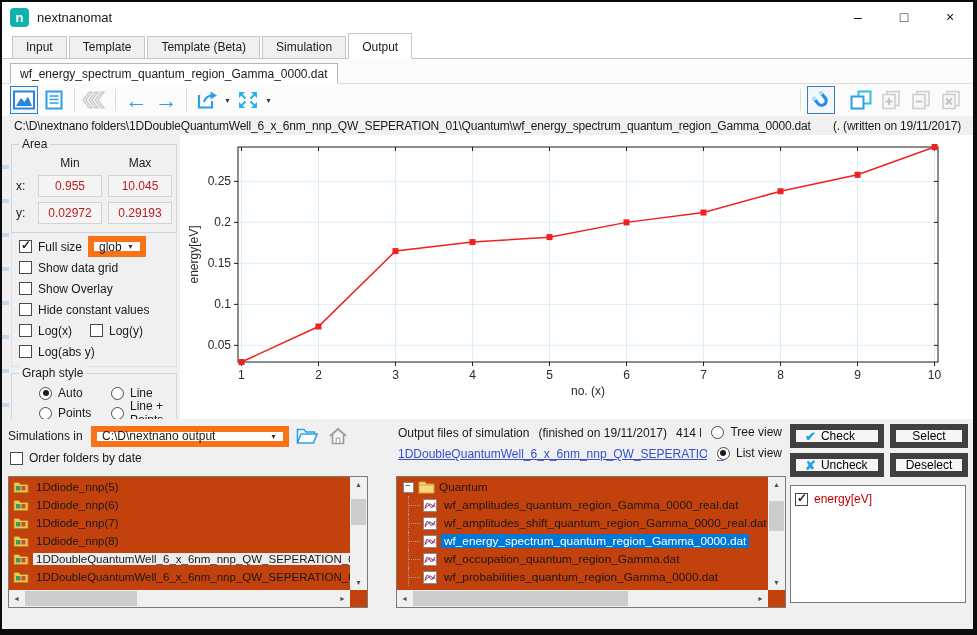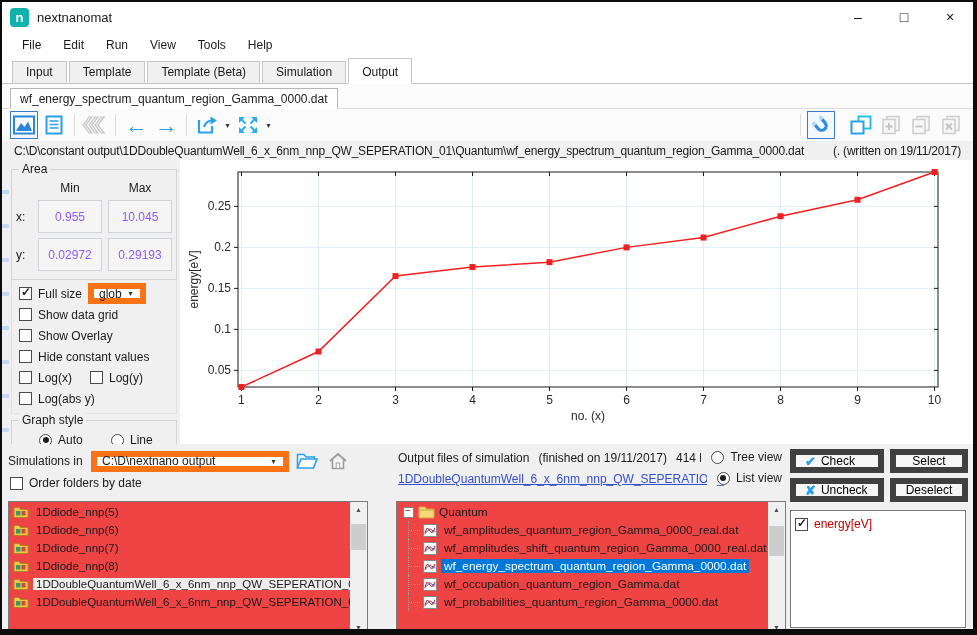--- a/index.html
+++ b/index.html
@@ -39,21 +39,21 @@
   .pathrow { height:19px; display:flex; justify-content:space-between; align-items:center; padding:0 12px; background:#f0f0f0; flex:none; letter-spacing:-0.2px; }
 
   
   .content { height:284px; display:flex; flex:none; }
   .lsplit { width:7px; background:repeating-linear-gradient(180deg,#f0f0f0 0 30px,#c4d8ee 30px 34px); flex:none; }
   .leftpanel { width:171px; flex:none; padding-top:3px; }
   .group { position:relative; border:1px solid #d4d4d4; margin:6px 3px 0 2px; padding-top:9px; }
   .glabel { position:absolute; top:-8px; left:7px; background:#f0f0f0; padding:0 3px; }
   .areagrid { display:grid; grid-template-columns:16px 64px 64px; gap:5px 6px; align-items:center; padding:2px 6px 8px 4px; }
   .ghead { text-align:center; }
-  .field { height:33px; background:#f5f5f5; border:1px solid #d0d4d8; color:#8b5cf6; display:flex; align-items:center; justify-content:center; }
+  .field { height:22px; background:#f5f5f5; border:1px solid #d0d4d8; color:#b91c1c; display:flex; align-items:center; justify-content:center; }
   .cbsection { border:1px solid #e2e2e2; border-top:none; margin:0 3px 0 2px; padding:3px 0 4px; }
   .cbrow { display:flex; align-items:center; gap:6px; height:21px; padding-left:7px; }
   .cb { width:13px; height:13px; border:1px solid #4a4a4a; background:#fff; position:relative; flex:none; }
   .cb.checked::after { content:"✓"; position:absolute; left:1px; top:-2px; font-size:12px; font-weight:bold; color:#222; line-height:1; }
   .combo { height:21px; border:6px solid #f97316; background:#fff; display:flex; align-items:center; padding:0 5px; gap:4px; }
   .combo .cval { flex:1; white-space:nowrap; overflow:hidden; }
   .radio { width:13px; height:13px; border:1px solid #4a4a4a; border-radius:50%; background:#fff; position:relative; flex:none; margin-right:6px; }
   .radio.sel::after { content:""; position:absolute; inset:2.5px; background:#1c1c1c; border-radius:50%; }
   .radioitem { display:flex; align-items:center;padding-left:20px; }
   .gs-row { display:flex; align-items:center; height:20px; padding-left:7px; }
@@ -61,21 +61,21 @@
   .chart { flex:1; background:#fff; position:relative; }
   .chart svg text { font-family:"Liberation Sans",sans-serif; font-size:12px; fill:#2a2a2a; }
 
   
   .bottom { flex:1; position:relative; background:#f0f0f0; }
   .lbl { white-space:nowrap; }
   .col-left { position:absolute; left:6px; top:0; width:362px; }
   .simrow { display:flex; align-items:center; gap:5px; height:24px; margin-top:5px; }
   .simcombo { width:198px; }
   .sbtn { width:26px; height:24px; display:flex; align-items:center; justify-content:center; flex:none; }
-  .listbox { position:absolute; left:0; top:57px; width:360px; height:152px; background:#ef4444; border:1px solid #7a7a7a; overflow:hidden; }
+  .listbox { position:absolute; left:0; top:57px; width:360px; height:132px; background:#c2410c; border:1px solid #7a7a7a; overflow:hidden; }
   .lrows { position:absolute; left:1px; top:1px; right:17px; bottom:17px; overflow:hidden; }
   .lrow { height:18px; display:flex; align-items:center; gap:4px; padding-left:3px; white-space:nowrap; font-size:11.5px; }
   .lrow svg { flex:none; }
   .ltext { padding:0 3px; }
   .ltext.selgray { background:#ececec; }
   .ltext.selblue { background:#0078d7; color:#fff; }
   
   .vscroll { position:absolute; top:0; right:0; bottom:17px; width:17px; background:#f0f0f0; }
   .hscroll { position:absolute; left:0; right:17px; bottom:0; height:17px; background:#f0f0f0; }
   .sarrow { position:absolute; width:17px; height:15px; display:flex; align-items:center; justify-content:center; color:#505050; }
@@ -121,28 +121,20 @@
           <span>n</span>
         </div>
     <div class="title">nextnanomat</div>
     <div class="wincontrols">
       <div class="wc">–</div>
       <div class="wc">□</div>
       <div class="wc">×</div>
     </div>
   </div>
 
-  <div class="menubar">
-    <span class="mi">File</span>
-    <span class="mi">Edit</span>
-    <span class="mi">Run</span>
-    <span class="mi">View</span>
-    <span class="mi">Tools</span>
-    <span class="mi">Help</span>
-  </div>
 
   <div class="tabstrip">
     <div class="tab">Input</div>
     <div class="tab">Template</div>
     <div class="tab">Template (Beta)</div>
     <div class="tab">Simulation</div>
     <div class="tab active">Output</div>
   </div>
 
   <div class="subtabstrip">
@@ -235,21 +227,21 @@
     <span class="tbtn">
       <svg width="20" height="20" viewBox="0 0 20 20">
             <rect x="6" y="1.5" width="12" height="14" fill="#f7f7f7" stroke="#cdcdcd" stroke-width="1.5"></rect>
             <rect x="2" y="4.5" width="12" height="14" fill="#f7f7f7" stroke="#cdcdcd" stroke-width="1.5"></rect>
             <path d="M5 8.5 L11 14.5 M11 8.5 L5 14.5" stroke="#c2c2c2" stroke-width="1.8" fill="none"></path>
           </svg>
     </span>
   </div>
 
   <div class="pathrow">
-    <span>C:\D\constant output\1DDoubleQuantumWell_6_x_6nm_nnp_QW_SEPERATION_01\Quantum\wf_energy_spectrum_quantum_region_Gamma_0000.dat</span>
+    <span>C:\D\nextnano folders\1DDoubleQuantumWell_6_x_6nm_nnp_QW_SEPERATION_01\Quantum\wf_energy_spectrum_quantum_region_Gamma_0000.dat</span>
     <span>(. (written on 19/11/2017)</span>
   </div>
 
   <div class="content">
     <div class="lsplit"></div>
     <div class="leftpanel">
 
       <div class="group">
         <div class="glabel">Area</div>
         <div class="areagrid">

